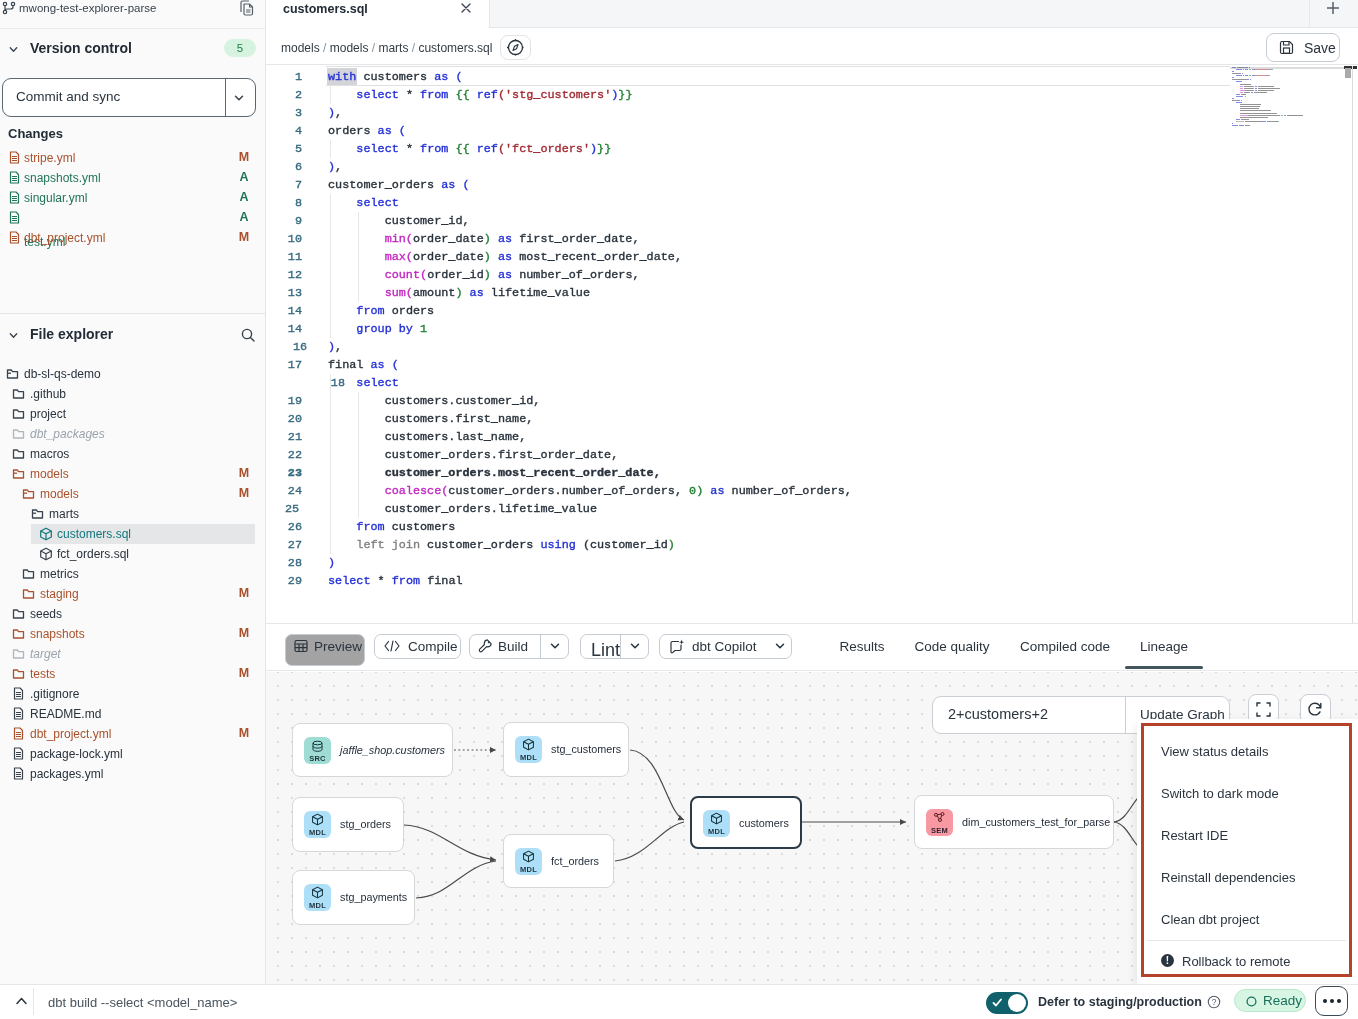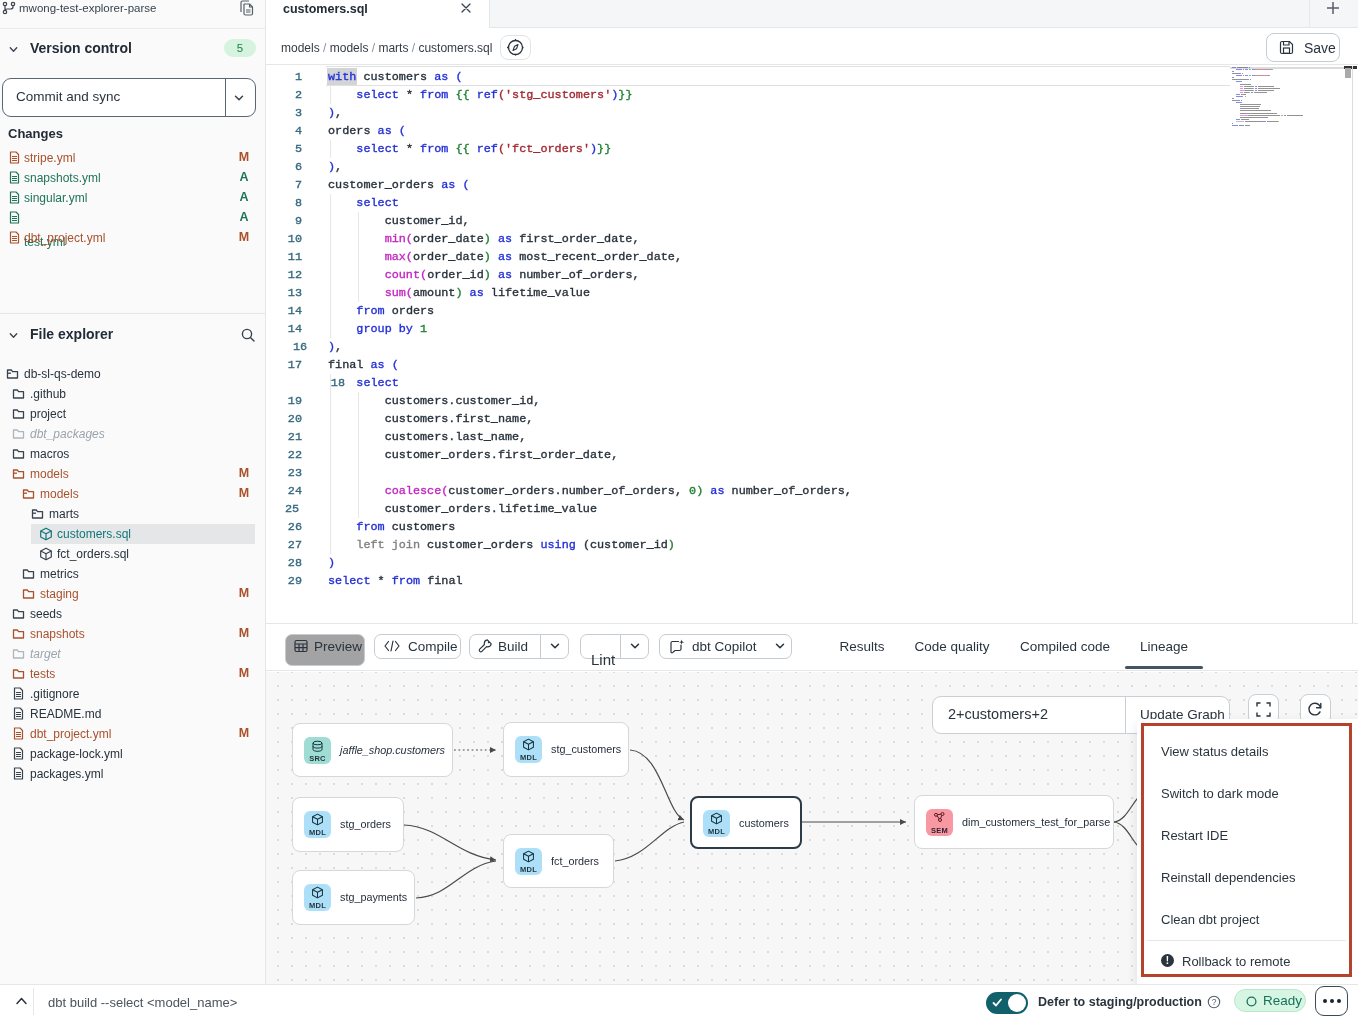--- a/index.html
+++ b/index.html
@@ -303,21 +303,21 @@
 <div class="abs" style="left:266px;top:284px;width:1080px;height:18px;line-height:18px;font-family:'Liberation Mono', monospace;font-size:11.8px;white-space:pre;-webkit-text-stroke:0.35px;"><span class="abs" style="left:16px;width:20px;text-align:right;color:#366A80;">13</span><span class="abs" style="left:62px;"><span class="fn">        sum(</span><span class="bk">amount</span><span class="jj">)</span><span class="kw"> as</span><span class="bk"> lifetime_value</span></span></div>
 <div class="abs" style="left:266px;top:302px;width:1080px;height:18px;line-height:18px;font-family:'Liberation Mono', monospace;font-size:11.8px;white-space:pre;-webkit-text-stroke:0.35px;"><span class="abs" style="left:16px;width:20px;text-align:right;color:#366A80;">14</span><span class="abs" style="left:62px;"><span class="kw">    from</span><span class="bk"> orders</span></span></div>
 <div class="abs" style="left:266px;top:320px;width:1080px;height:18px;line-height:18px;font-family:'Liberation Mono', monospace;font-size:11.8px;white-space:pre;-webkit-text-stroke:0.35px;"><span class="abs" style="left:16px;width:20px;text-align:right;color:#366A80;">14</span><span class="abs" style="left:62px;"><span class="kw">    group by</span><span class="nb"> 1</span></span></div>
 <div class="abs" style="left:266px;top:338px;width:1080px;height:18px;line-height:18px;font-family:'Liberation Mono', monospace;font-size:11.8px;white-space:pre;-webkit-text-stroke:0.35px;"><span class="abs" style="left:24px;width:20px;text-align:center;color:#366A80;">16</span><span class="abs" style="left:62px;"><span class="kw">)</span><span class="bk">,</span></span></div>
 <div class="abs" style="left:266px;top:356px;width:1080px;height:18px;line-height:18px;font-family:'Liberation Mono', monospace;font-size:11.8px;white-space:pre;-webkit-text-stroke:0.35px;"><span class="abs" style="left:16px;width:20px;text-align:right;color:#366A80;">17</span><span class="abs" style="left:62px;"><span class="bk">final </span><span class="kw">as</span><span class="kw"> (</span></span></div>
 <div class="abs" style="left:266px;top:374px;width:1080px;height:18px;line-height:18px;font-family:'Liberation Mono', monospace;font-size:11.8px;white-space:pre;-webkit-text-stroke:0.35px;"><span class="abs" style="left:16px;width:20px;text-align:right;color:#366A80;margin-left:43px;">18</span><span class="abs" style="left:62px;"><span class="kw">    select</span></span></div>
 <div class="abs" style="left:266px;top:392px;width:1080px;height:18px;line-height:18px;font-family:'Liberation Mono', monospace;font-size:11.8px;white-space:pre;-webkit-text-stroke:0.35px;"><span class="abs" style="left:16px;width:20px;text-align:right;color:#366A80;">19</span><span class="abs" style="left:62px;"><span class="bk">        customers.customer_id,</span></span></div>
 <div class="abs" style="left:266px;top:410px;width:1080px;height:18px;line-height:18px;font-family:'Liberation Mono', monospace;font-size:11.8px;white-space:pre;-webkit-text-stroke:0.35px;"><span class="abs" style="left:16px;width:20px;text-align:right;color:#366A80;">20</span><span class="abs" style="left:62px;"><span class="bk">        customers.first_name,</span></span></div>
 <div class="abs" style="left:266px;top:428px;width:1080px;height:18px;line-height:18px;font-family:'Liberation Mono', monospace;font-size:11.8px;white-space:pre;-webkit-text-stroke:0.35px;"><span class="abs" style="left:16px;width:20px;text-align:right;color:#366A80;">21</span><span class="abs" style="left:62px;"><span class="bk">        customers.last_name,</span></span></div>
 <div class="abs" style="left:266px;top:446px;width:1080px;height:18px;line-height:18px;font-family:'Liberation Mono', monospace;font-size:11.8px;white-space:pre;-webkit-text-stroke:0.35px;"><span class="abs" style="left:16px;width:20px;text-align:right;color:#366A80;">22</span><span class="abs" style="left:62px;"><span class="bk">        customer_orders.first_order_date,</span></span></div>
-<div class="abs" style="left:266px;top:464px;width:1080px;height:18px;line-height:18px;font-family:'Liberation Mono', monospace;font-size:11.8px;white-space:pre;-webkit-text-stroke:0.35px;"><span class="abs" style="left:16px;width:20px;text-align:right;color:#366A80;">23</span></div>
+<div class="abs" style="left:266px;top:464px;width:1080px;height:18px;line-height:18px;font-family:'Liberation Mono', monospace;font-size:11.8px;white-space:pre;font-weight:bold;-webkit-text-stroke:0.35px;"><span class="abs" style="left:16px;width:20px;text-align:right;color:#366A80;">23</span><span class="abs" style="left:62px;"><span class="bk">        customer_orders.most_recent_order_date,</span></span></div>
 <div class="abs" style="left:266px;top:482px;width:1080px;height:18px;line-height:18px;font-family:'Liberation Mono', monospace;font-size:11.8px;white-space:pre;-webkit-text-stroke:0.35px;"><span class="abs" style="left:16px;width:20px;text-align:right;color:#366A80;">24</span><span class="abs" style="left:62px;"><span class="fn">        coalesce(</span><span class="bk">customer_orders.number_of_orders,</span><span class="nb"> 0</span><span class="jj">)</span><span class="kw"> as</span><span class="bk"> number_of_orders,</span></span></div>
 <div class="abs" style="left:266px;top:500px;width:1080px;height:18px;line-height:18px;font-family:'Liberation Mono', monospace;font-size:11.8px;white-space:pre;-webkit-text-stroke:0.35px;"><span class="abs" style="left:16px;width:20px;text-align:center;color:#366A80;">25</span><span class="abs" style="left:62px;"><span class="bk">        customer_orders.lifetime_value</span></span></div>
 <div class="abs" style="left:266px;top:518px;width:1080px;height:18px;line-height:18px;font-family:'Liberation Mono', monospace;font-size:11.8px;white-space:pre;-webkit-text-stroke:0.35px;"><span class="abs" style="left:16px;width:20px;text-align:right;color:#366A80;">26</span><span class="abs" style="left:62px;"><span class="kw">    from</span><span class="bk"> customers</span></span></div>
 <div class="abs" style="left:266px;top:536px;width:1080px;height:18px;line-height:18px;font-family:'Liberation Mono', monospace;font-size:11.8px;white-space:pre;-webkit-text-stroke:0.35px;"><span class="abs" style="left:16px;width:20px;text-align:right;color:#366A80;">27</span><span class="abs" style="left:62px;"><span class="gy">    left join</span><span class="bk"> customer_orders </span><span class="kw">using</span><span class="bk"> (customer_id</span><span class="jj">)</span></span></div>
 <div class="abs" style="left:266px;top:554px;width:1080px;height:18px;line-height:18px;font-family:'Liberation Mono', monospace;font-size:11.8px;white-space:pre;-webkit-text-stroke:0.35px;"><span class="abs" style="left:16px;width:20px;text-align:right;color:#366A80;">28</span><span class="abs" style="left:62px;"><span class="kw">)</span></span></div>
 <div class="abs" style="left:266px;top:572px;width:1080px;height:18px;line-height:18px;font-family:'Liberation Mono', monospace;font-size:11.8px;white-space:pre;-webkit-text-stroke:0.35px;"><span class="abs" style="left:16px;width:20px;text-align:right;color:#366A80;">29</span><span class="abs" style="left:62px;"><span class="kw">select</span><span class="bk"> * </span><span class="kw">from</span><span class="bk"> final</span></span></div>
 <div class="abs" style="left:330px;top:86px;width:1px;height:18px;background:#E7E7E7;"></div>
 <div class="abs" style="left:330px;top:140px;width:1px;height:18px;background:#E7E7E7;"></div>
 <div class="abs" style="left:330px;top:194px;width:1px;height:144px;background:#E7E7E7;"></div>
 <div class="abs" style="left:330px;top:374px;width:1px;height:180px;background:#E7E7E7;"></div>
@@ -433,21 +433,21 @@
     <div class="abs" style="left:28px;top:4px;font-size:13.5px;color:#2A343E;">Build</div>
     <div class="abs" style="left:70px;top:0;width:1px;height:23px;background:#C6CCD4;"></div>
   </div>
 <svg class="abs" style="left:478px;top:639px" width="14" height="14" viewBox="0 0 14 14">
 <path d="M12.9 4.2 C12.6 5.9 11.1 7.2 9.3 7.2 C9 7.2 8.6 7.15 8.3 7.05 L3.6 11.75 C3 12.35 2.05 12.35 1.45 11.75 C0.85 11.15 0.85 10.2 1.45 9.6 L6.15 4.9 C6.05 4.6 6 4.25 6 3.9 C6 2.1 7.3 0.6 9 0.3 L10.6 1.9 L10.1 3.1 L11.3 2.6 L12.9 4.2 Z" fill="none" stroke="#2A343E" stroke-width="1.15" stroke-linejoin="round" transform="translate(0.3,0.6)"></path>
 </svg>
 <svg class="abs" style="left:549px;top:640px" width="12" height="12" viewBox="0 0 12 12">
     <path d="M2.5 4.2 L6 7.8 L9.5 4.2" fill="none" stroke="#2A343E" stroke-width="1.5" stroke-linecap="round" stroke-linejoin="round"></path>
   </svg>
 <div class="abs" style="left:580px;top:634px;width:69px;height:25px;border:1px solid #C6CCD4;border-radius:7px;background:#fff;">
-    <div class="abs" style="left:10px;top:16px;font-size:15px;color:#2A343E;">Lint</div>
+    <div class="abs" style="left:10px;top:5px;font-size:18px;color:#2A343E;">Lint</div>
     <div class="abs" style="left:39px;top:0;width:1px;height:23px;background:#C6CCD4;"></div>
   </div>
 <svg class="abs" style="left:629px;top:640px" width="12" height="12" viewBox="0 0 12 12">
     <path d="M2.5 4.2 L6 7.8 L9.5 4.2" fill="none" stroke="#2A343E" stroke-width="1.5" stroke-linecap="round" stroke-linejoin="round"></path>
   </svg>
 <div class="abs" style="left:659px;top:634px;width:133px;height:25px;border:1px solid #C6CCD4;border-radius:7px;background:#fff;">
     <div class="abs" style="left:32px;top:4px;font-size:13.5px;color:#2A343E;">dbt Copilot</div>
   </div>
 <svg class="abs" style="left:669px;top:639px" width="16" height="16" viewBox="0 0 16 16">
 <path d="M2 4 C2 3.2 2.7 2.5 3.5 2.5 L9.5 2.5 M12 6 L12 10 C12 10.8 11.3 11.5 10.5 11.5 L6 11.5 L3.6 13.6 C3 14.1 2 13.7 2 12.9 L2 4" fill="none" stroke="#2A343E" stroke-width="1.2" stroke-linejoin="round" stroke-linecap="round"></path>

